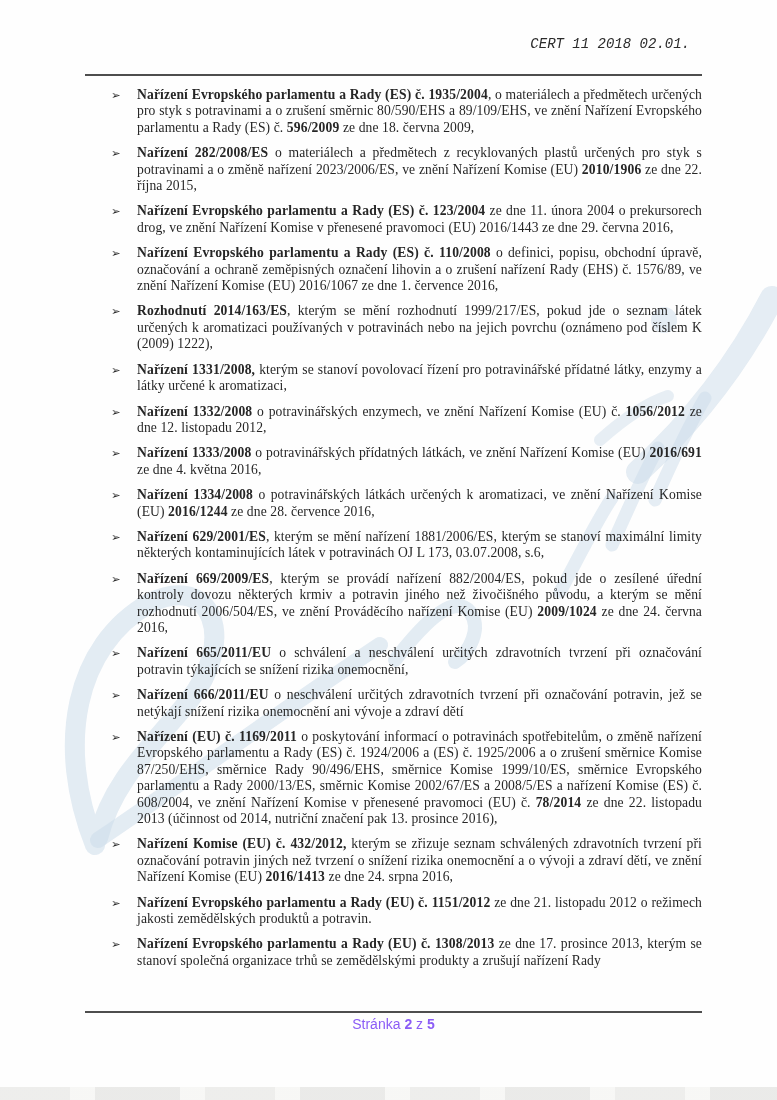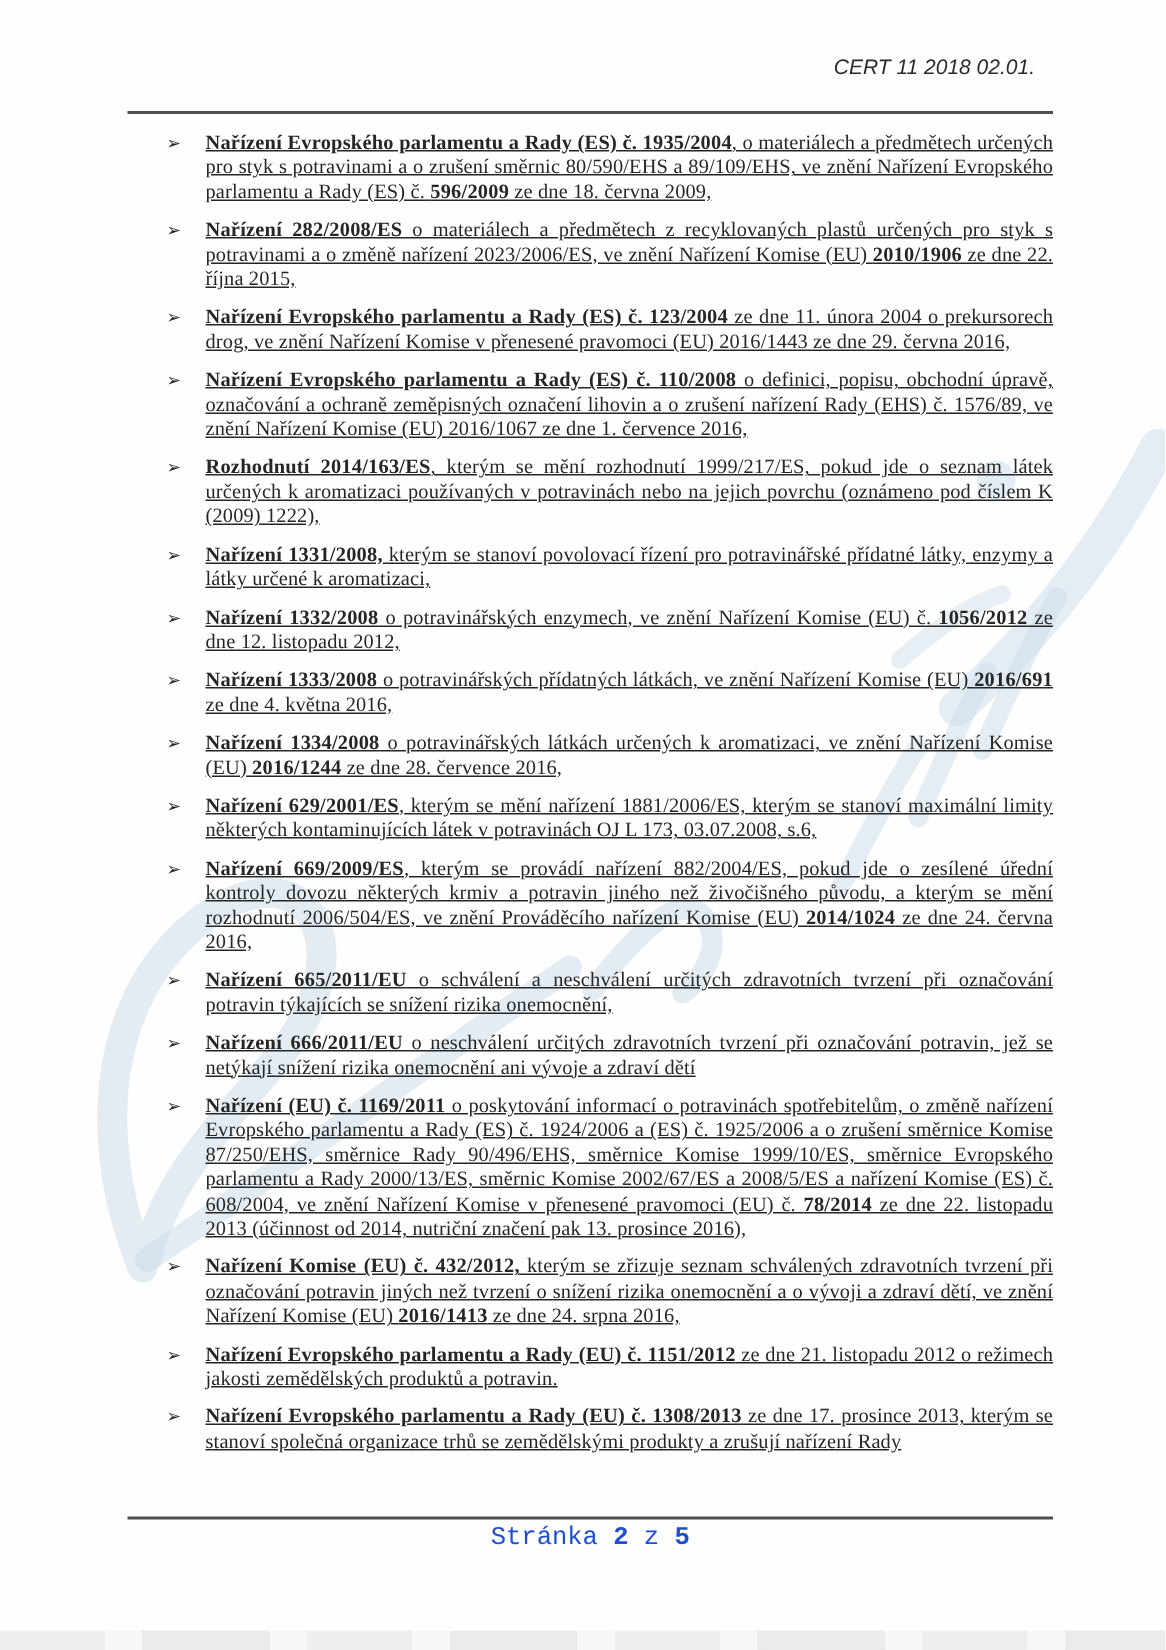--- a/index.html
+++ b/index.html
@@ -17,21 +17,21 @@
     inset: 0;
     z-index: 0;
     pointer-events: none;
   }
   .doc-code {
     position: absolute;
     top: 36px;
     left: 85px;
     width: 605px;
     text-align: right;
-    font-family: Liberation Sans, sans-serif;
+    font-family: Liberation Mono, monospace;
     font-style: italic;
     font-size: 14px;
     color: #2b2b2b;
     z-index: 2;
   }
   .rule {
     position: absolute;
     left: 85px;
     width: 617px;
     height: 0;
@@ -61,32 +61,31 @@
     line-height: 16.4px;
     color: #2a2a2a;
   }
   .item-text {
     margin: 0;
     flex: 1 1 auto;
     font-size: 13.6px;
     line-height: 16.4px;
     text-align: justify;
     letter-spacing: 0.1px;
-    text-decoration: underline;
   }
   .item-text b { letter-spacing: 0.15px; }
   .footer {
     position: absolute;
     top: 1016px;
     left: 85px;
     width: 617px;
     text-align: center;
-    font-family: Liberation Mono, monospace;
-    font-size: 17px;
-    color: #1d4ed8;
+    font-family: Liberation Sans, sans-serif;
+    font-size: 14px;
+    color: #8b5cf6;
     z-index: 2;
   }
   .scan-band {
     position: absolute;
     bottom: 0;
     left: 0;
     width: 777px;
     height: 13px;
     background: repeating-linear-gradient(90deg,
       #ebebe9 0px, #ebebe9 70px,
@@ -154,21 +153,21 @@
       <div class="item">
         <span class="bullet">➢</span>
         <p class="item-text"><b>Nařízení 1334/2008</b><span> o potravinářských látkách určených k aromatizaci, ve znění Nařízení Komise (EU) </span><b>2016/1244</b><span> ze dne 28. července 2016,</span></p>
       </div>
       <div class="item">
         <span class="bullet">➢</span>
         <p class="item-text"><b>Nařízení 629/2001/ES</b><span>, kterým se mění nařízení 1881/2006/ES, kterým se stanoví maximální limity některých kontaminujících látek v potravinách  OJ L 173, 03.07.2008, s.6,</span></p>
       </div>
       <div class="item">
         <span class="bullet">➢</span>
-        <p class="item-text"><b>Nařízení 669/2009/ES</b><span>, kterým se provádí nařízení  882/2004/ES, pokud jde o zesílené úřední kontroly dovozu některých krmiv a potravin jiného než živočišného původu, a kterým se mění rozhodnutí 2006/504/ES, ve znění Prováděcího nařízení Komise (EU) </span><b>2014/1024</b><span> ze dne 24. června 2016,</span></p>
+        <p class="item-text"><b>Nařízení 669/2009/ES</b><span>, kterým se provádí nařízení  882/2004/ES, pokud jde o zesílené úřední kontroly dovozu některých krmiv a potravin jiného než živočišného původu, a kterým se mění rozhodnutí 2006/504/ES, ve znění Prováděcího nařízení Komise (EU) </span><b>2009/1024</b><span> ze dne 24. června 2016,</span></p>
       </div>
       <div class="item">
         <span class="bullet">➢</span>
         <p class="item-text"><b>Nařízení 665/2011/EU</b><span> o schválení a neschválení určitých zdravotních tvrzení při označování potravin týkajících se snížení rizika onemocnění,</span></p>
       </div>
       <div class="item">
         <span class="bullet">➢</span>
         <p class="item-text"><b>Nařízení 666/2011/EU</b><span> o neschválení určitých zdravotních tvrzení při označování potravin, jež se netýkají snížení rizika onemocnění ani vývoje a zdraví dětí</span></p>
       </div>
       <div class="item">

